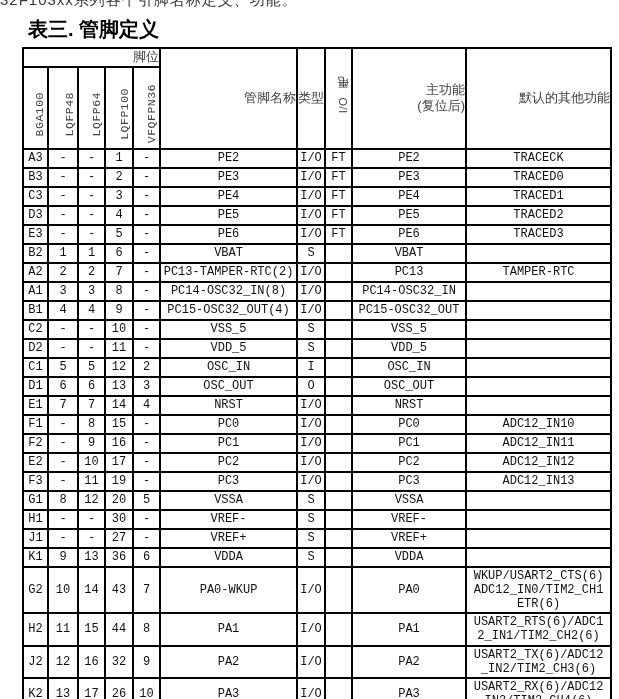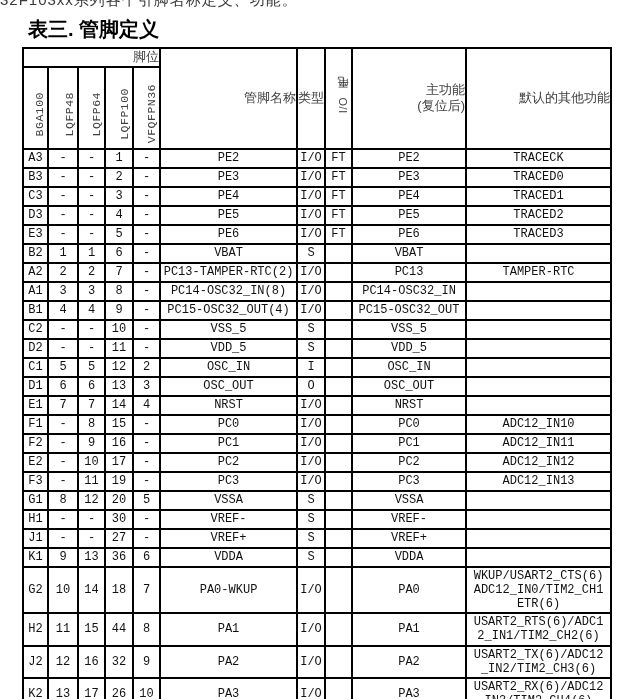--- a/index.html
+++ b/index.html
@@ -391,21 +391,21 @@
           <td class="c-name">VDDA</td>
           <td class="c-type">S</td>
           <td class="c-io"></td>
           <td class="c-main">VDDA</td>
           <td class="c-def"></td>
         </tr>
         <tr>
           <td class="c-pkg">G2</td>
           <td class="c-pkg">10</td>
           <td class="c-pkg">14</td>
-          <td class="c-pkg">18</td>
+          <td class="c-pkg">43</td>
           <td class="c-pkg">7</td>
           <td class="c-name">PA0-WKUP</td>
           <td class="c-type">I/O</td>
           <td class="c-io"></td>
           <td class="c-main">PA0</td>
           <td class="c-def">WKUP/USART2_CTS(6)
 ADC12_IN0/TIM2_CH1
 ETR(6)</td>
         </tr>
         <tr>

